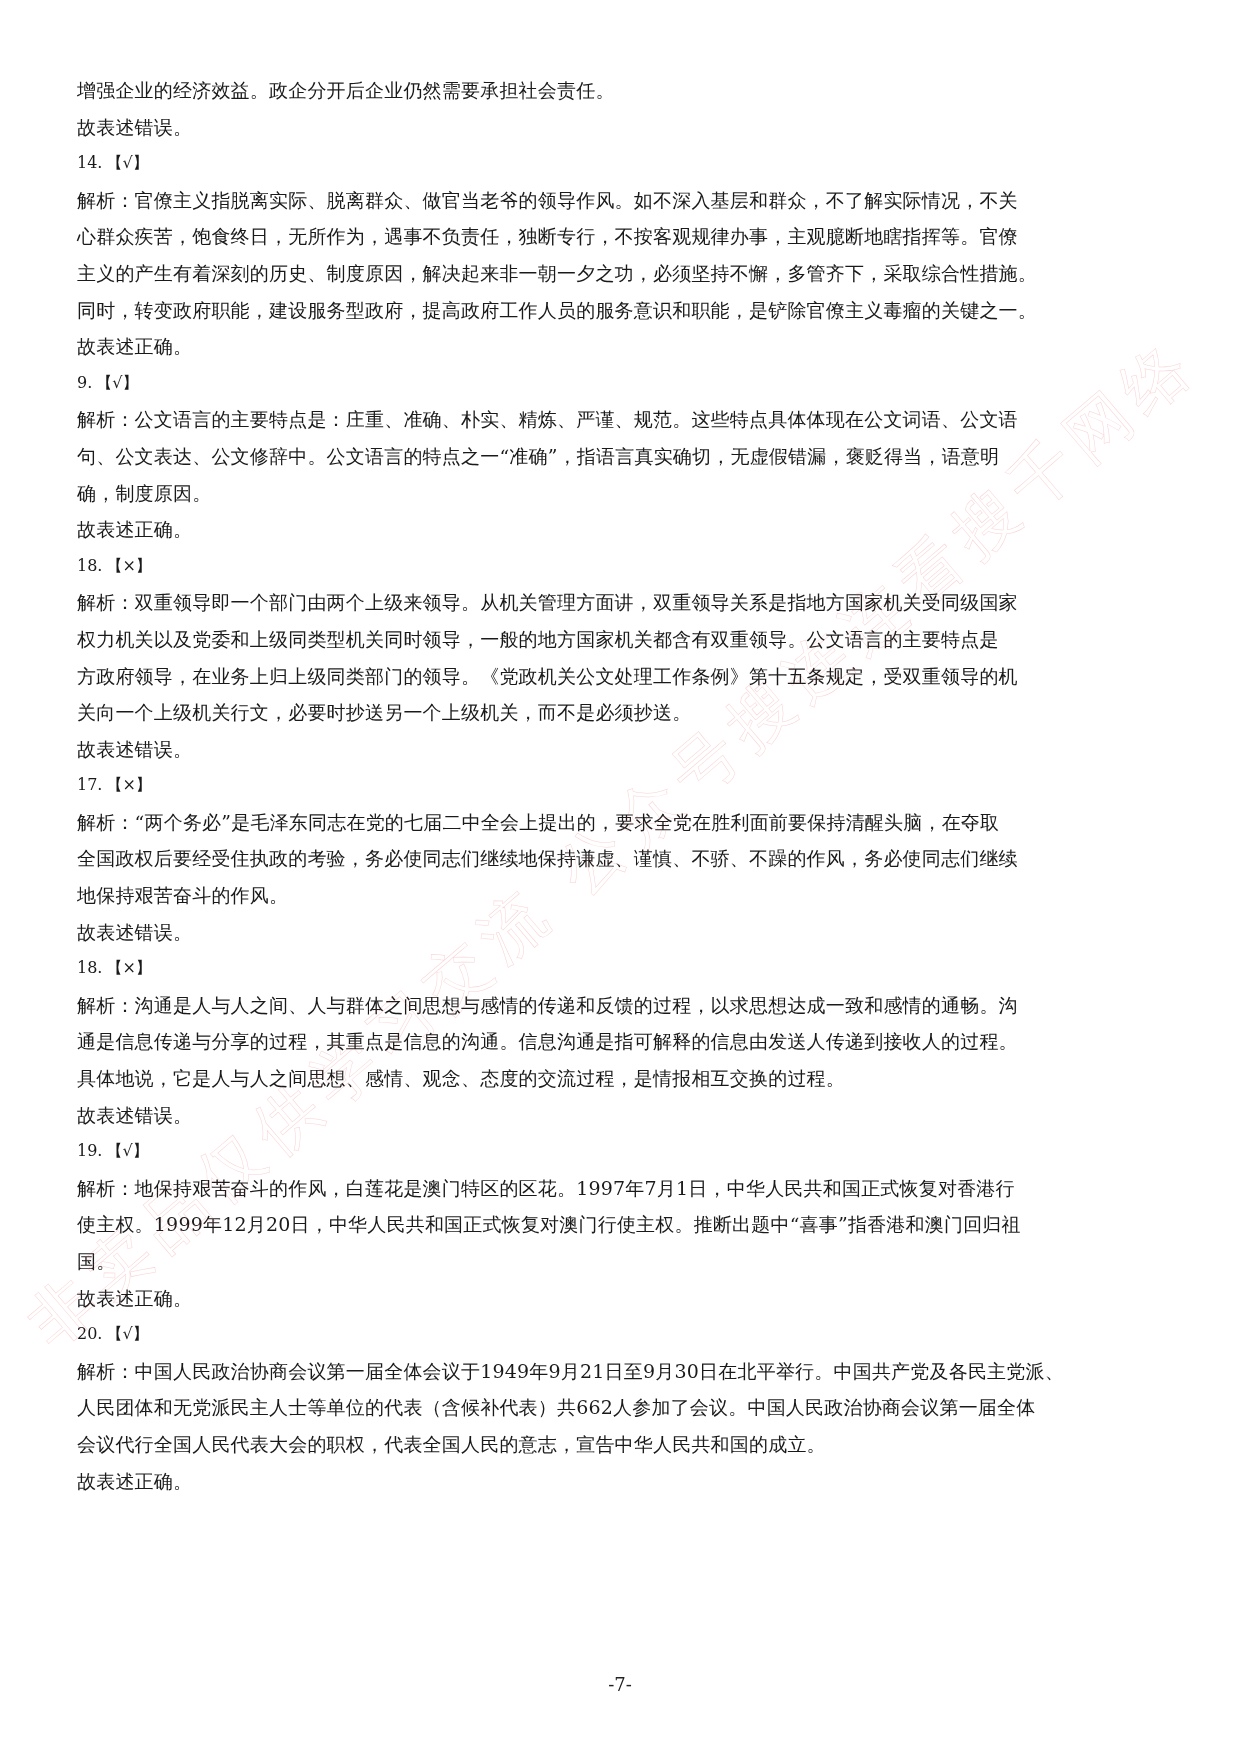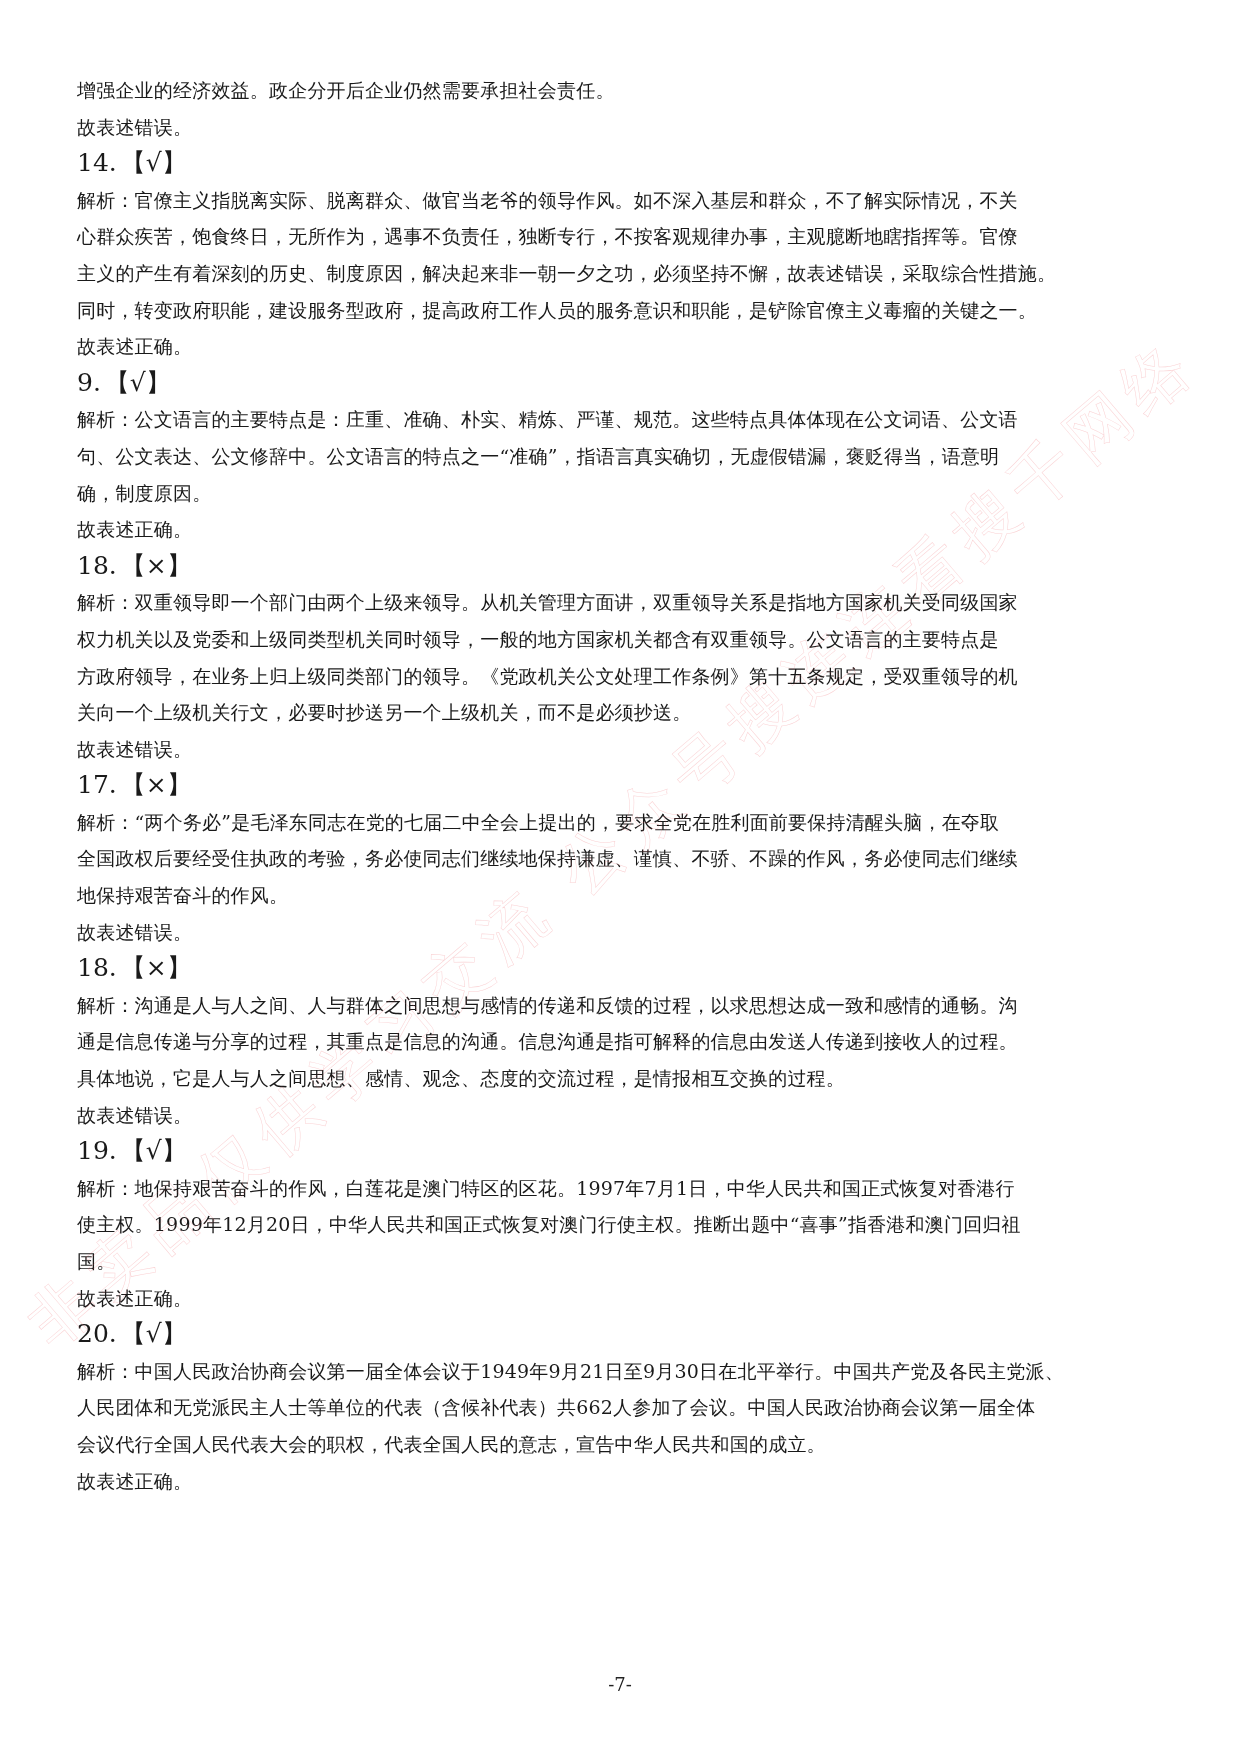--- a/index.html
+++ b/index.html
@@ -28,21 +28,21 @@
       width: 1088px;
     }
     .line {
       font-size: 19px;
       line-height: 36.6px;
       height: 36.6px;
       white-space: nowrap;
       letter-spacing: 0.2px;
     }
     .item-head {
-      font-size: 25px;
+      font-size: 16px;
       line-height: 36.6px;
       height: 36.6px;
     }
     .mark {
       display: inline-block;
       margin-left: 4px;
     }
     .page-number {
       position: absolute;
       top: 1674px;
@@ -78,21 +78,21 @@
 
     <div class="line">增强企业的经济效益。政企分开后企业仍然需要承担社会责任。</div>
     <div class="line">故表述错误。</div>
 
     <div>
       <div class="item-head">
         <span>14.</span><span class="mark">【√】</span>
       </div>
       <div class="line">解析：官僚主义指脱离实际、脱离群众、做官当老爷的领导作风。如不深入基层和群众，不了解实际情况，不关</div>
       <div class="line">心群众疾苦，饱食终日，无所作为，遇事不负责任，独断专行，不按客观规律办事，主观臆断地瞎指挥等。官僚</div>
-      <div class="line">主义的产生有着深刻的历史、制度原因，解决起来非一朝一夕之功，必须坚持不懈，故表述错误，采取综合性措施。</div>
+      <div class="line">主义的产生有着深刻的历史、制度原因，解决起来非一朝一夕之功，必须坚持不懈，多管齐下，采取综合性措施。</div>
       <div class="line">同时，转变政府职能，建设服务型政府，提高政府工作人员的服务意识和职能，是铲除官僚主义毒瘤的关键之一。</div>
       <div class="line">故表述正确。</div>
     </div>
 
     <div>
       <div class="item-head">
         <span>9.</span><span class="mark">【√】</span>
       </div>
       <div class="line">解析：公文语言的主要特点是：庄重、准确、朴实、精炼、严谨、规范。这些特点具体体现在公文词语、公文语</div>
       <div class="line">句、公文表达、公文修辞中。公文语言的特点之一“准确”，指语言真实确切，无虚假错漏，褒贬得当，语意明</div>

